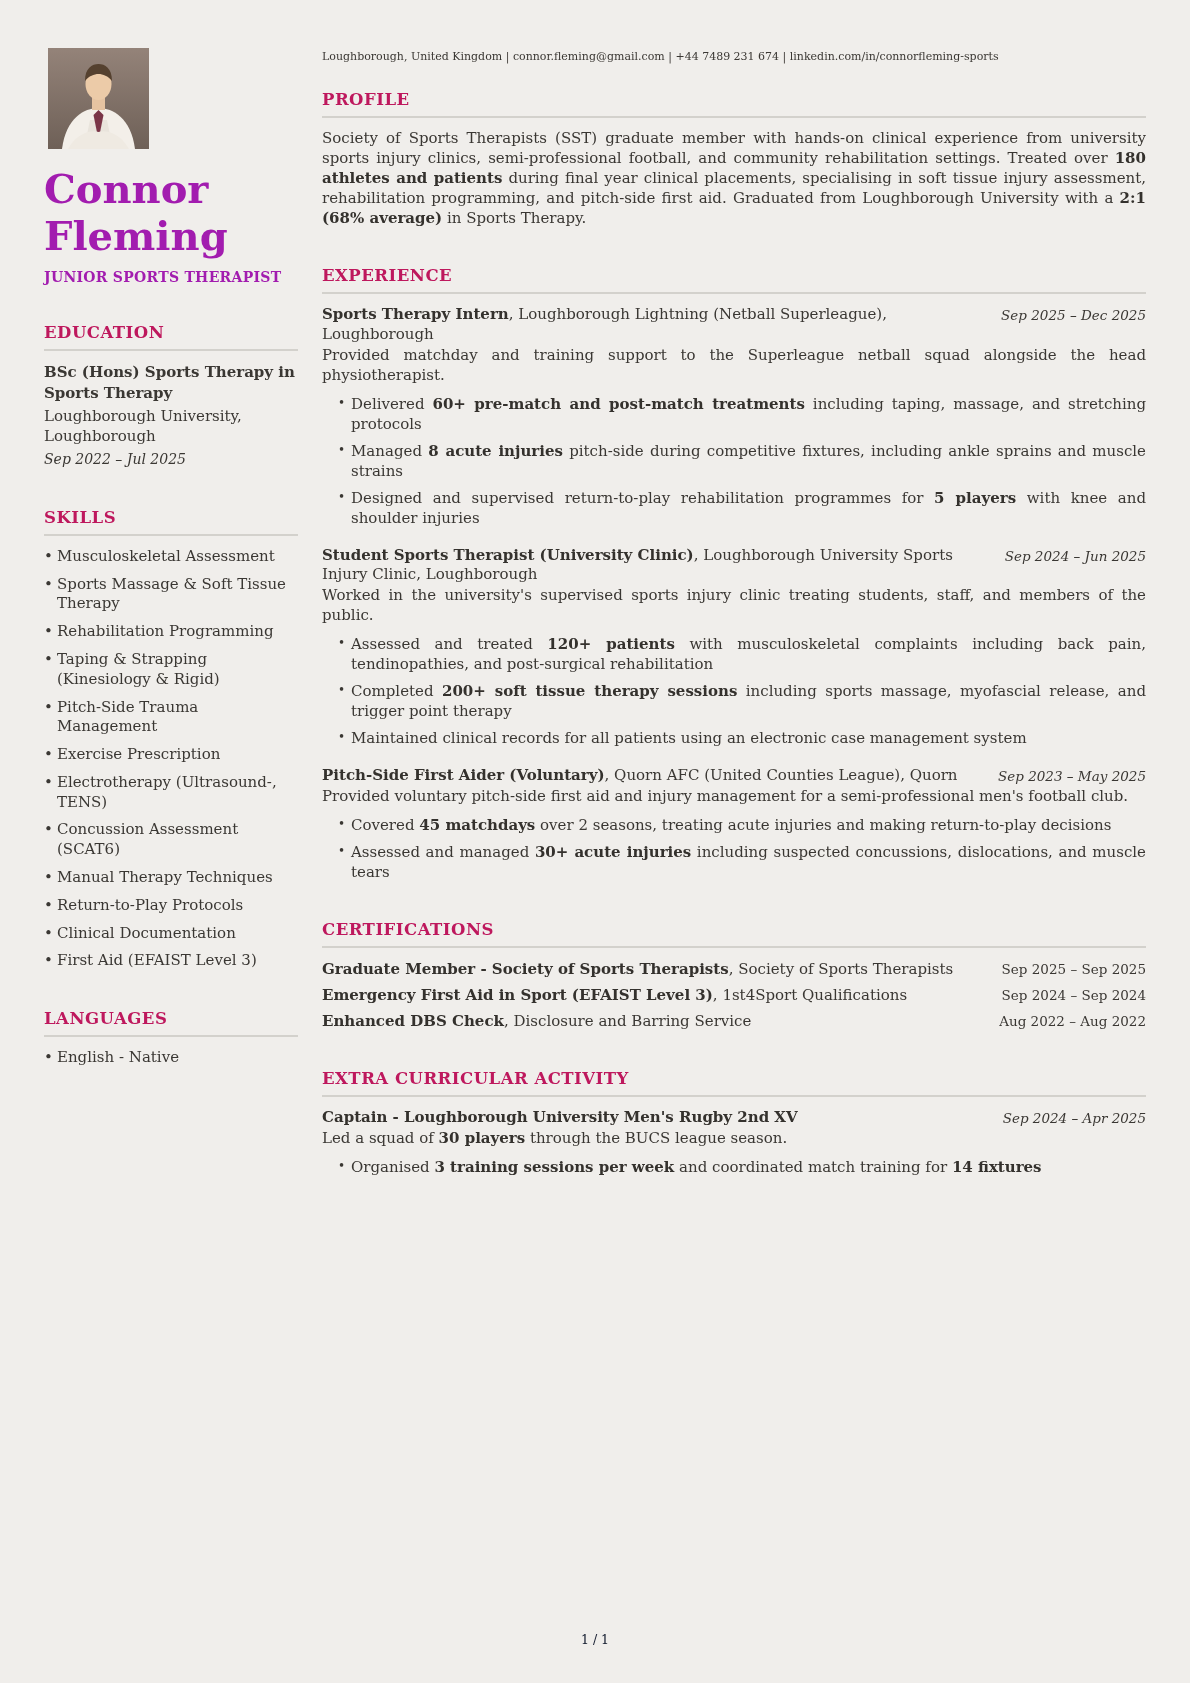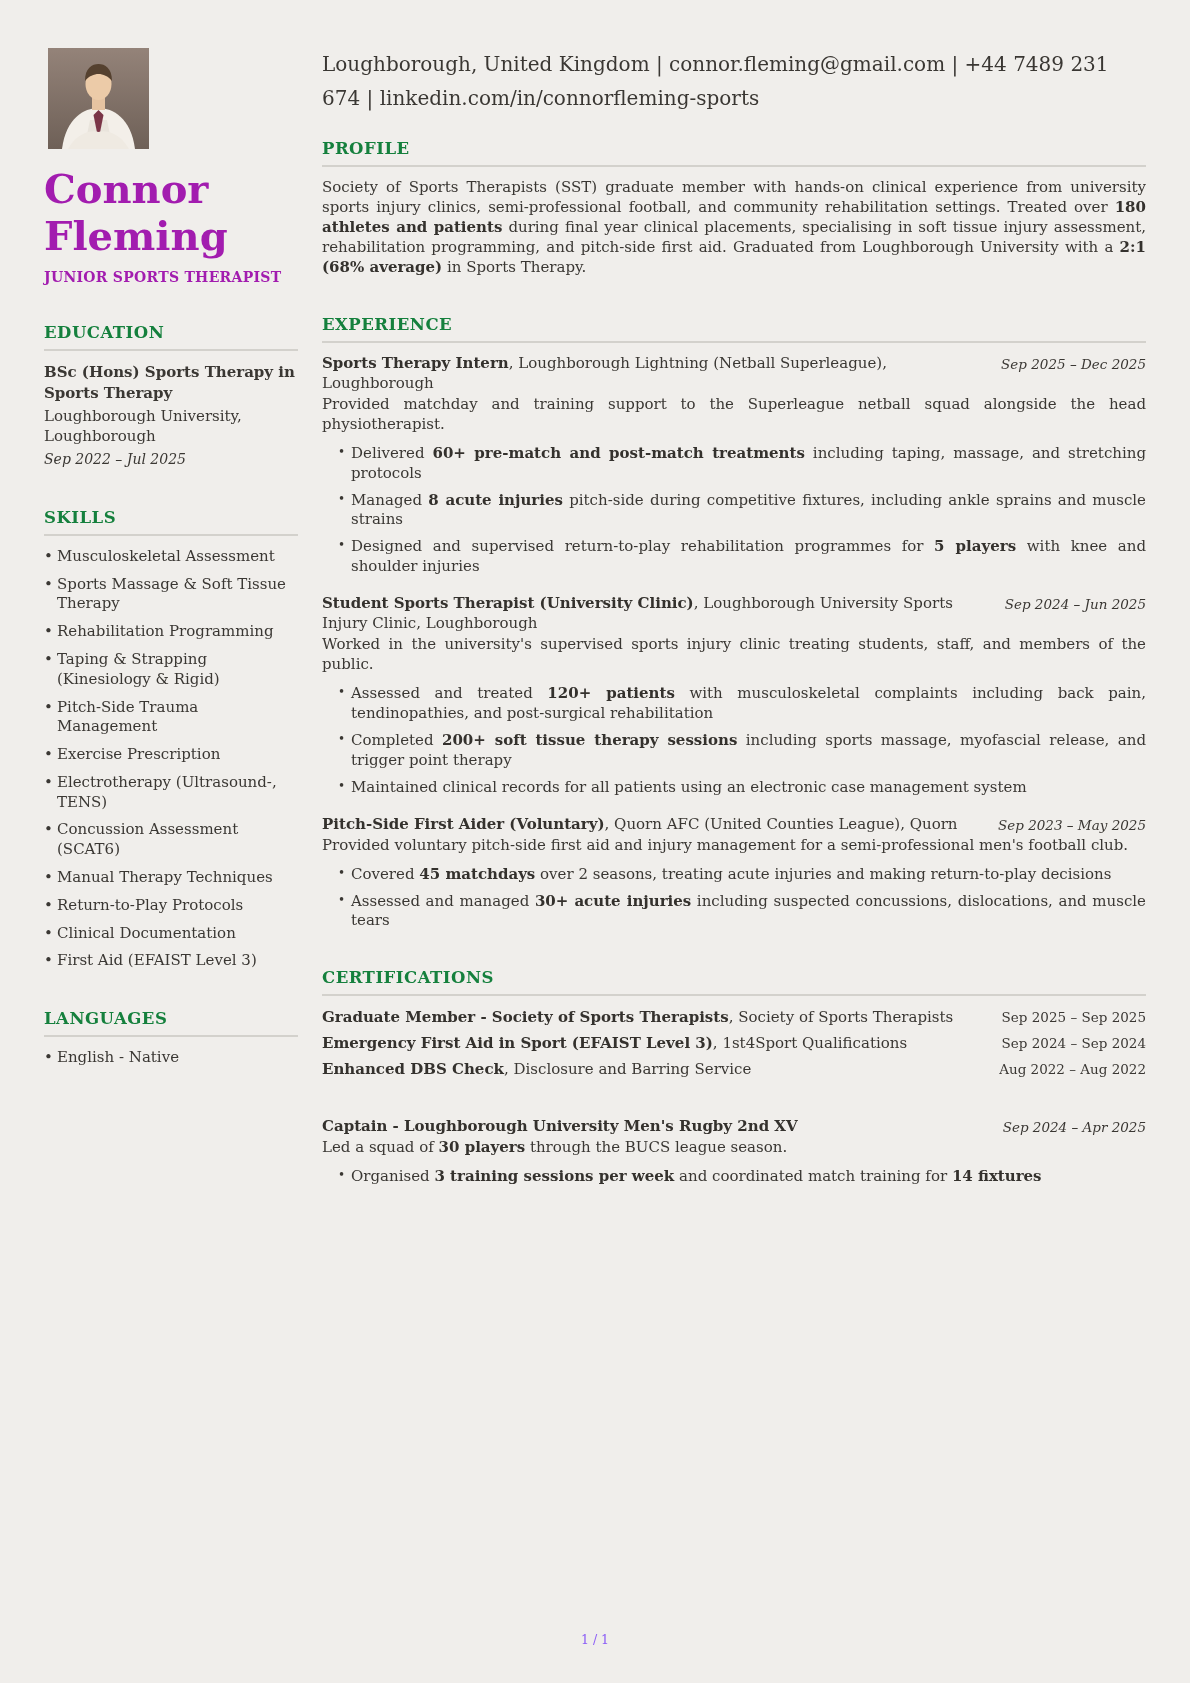--- a/index.html
+++ b/index.html
@@ -29,37 +29,37 @@
     font-size:40px;line-height:1.18;font-weight:700;
     color:#a21caf;margin:16px 0 0 0;letter-spacing:0;
   }
   .job-title{
     font-size:14px;font-weight:700;letter-spacing:.02em;
     margin-top:10px;color:#a21caf;
   }
   .side-section{margin-top:38px;}
   h2.sec{
     font-size:16.5px;font-weight:700;letter-spacing:.03em;
-    color:#15803d;margin:0 0 11px 0;padding-bottom:7px;
+    color:#be185d;margin:0 0 11px 0;padding-bottom:7px;
     border-bottom:2px solid #d3d1cc;
   }
   .edu-degree{font-weight:700;font-size:15px;line-height:1.38;}
   .edu-inst{font-size:15px;line-height:1.38;margin-top:2px;}
   .edu-dates{font-size:14px;font-style:italic;line-height:1.4;margin-top:3px;}
   ul.side-list{list-style:none;margin:2px 0 0;padding:0;}
   ul.side-list li{
     font-size:15px;line-height:1.32;margin-bottom:8px;
     position:relative;padding-left:13px;
   }
   ul.side-list li::before{
     content:"\2022";position:absolute;left:0;top:0;
   }
   
   .contact{
-    font-size:20px;line-height:1.68;margin-top:4px;
+    font-size:11px;line-height:1.68;margin-top:4px;
   }
   .section{margin-top:37px;}
   .section.first{margin-top:24px;}
   .rich-par{
     font-size:15px;line-height:1.33;text-align:justify;margin-top:2px;
   }
   .entry{margin-bottom:17px;}
   .entry:last-child{margin-bottom:0;}
   .entry-head{display:flex;justify-content:space-between;align-items:flex-start;gap:20px;}
   .entry-title{flex:1 1 auto;font-size:15px;line-height:1.33;}
@@ -76,21 +76,21 @@
   ul.bullets li::before{
     content:"\2022";position:absolute;left:0;top:1px;font-size:12px;
   }
   .cert-row{display:flex;justify-content:space-between;gap:20px;margin-bottom:5px;}
   .cert-left{font-size:15px;line-height:1.4;}
   .cert-left strong{font-weight:700;color:#34312d;}
   .cert-date{font-size:13.5px;white-space:nowrap;padding-top:2px;}
   strong{font-weight:700;color:#34312d;}
   .footer{
     position:absolute;left:0;right:0;bottom:36px;
-    text-align:center;font-size:12.5px;color:#8b5cf6;
+    text-align:center;font-size:12.5px;color:#0f172a;
   }
 </style>
 </head>
 <body>
 
 <div class="page">
 
   <div class="col-left">
 
     <div class="photo">
@@ -211,20 +211,21 @@
             <div class="cert-date">Sep 2024 – Sep 2024</div>
           </div>
           <div class="cert-row">
             <div class="cert-left"><strong>Enhanced DBS Check</strong><span>, Disclosure and Barring Service</span></div>
             <div class="cert-date">Aug 2022 – Aug 2022</div>
           </div>
         </div>
     </div>
 
     <div class="section">
+      <h2 class="sec">EXTRA CURRICULAR ACTIVITY</h2>
       <div id="extra-entries">
           <div class="entry">
             <div class="entry-head">
               <div class="entry-title"><strong>Captain - Loughborough University Men's Rugby 2nd XV</strong></div>
               <div class="entry-date">Sep 2024 – Apr 2025</div>
             </div>
             <div class="entry-summary"><span>Led a squad of </span><strong>30 players</strong><span> through the BUCS league season.</span></div>
             <ul class="bullets">
               <li><span>Organised </span><strong>3 training sessions per week</strong><span> and coordinated match training for </span><strong>14 fixtures</strong></li>
             </ul>

